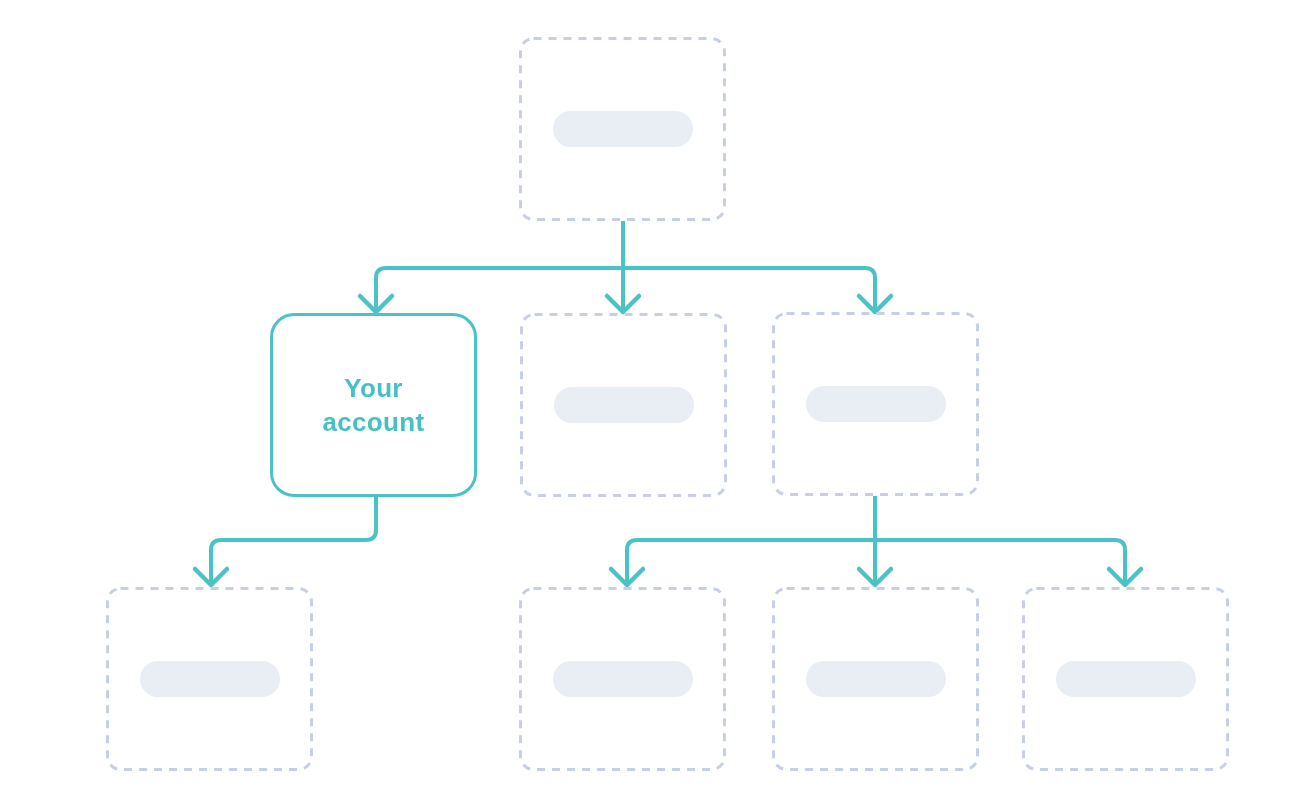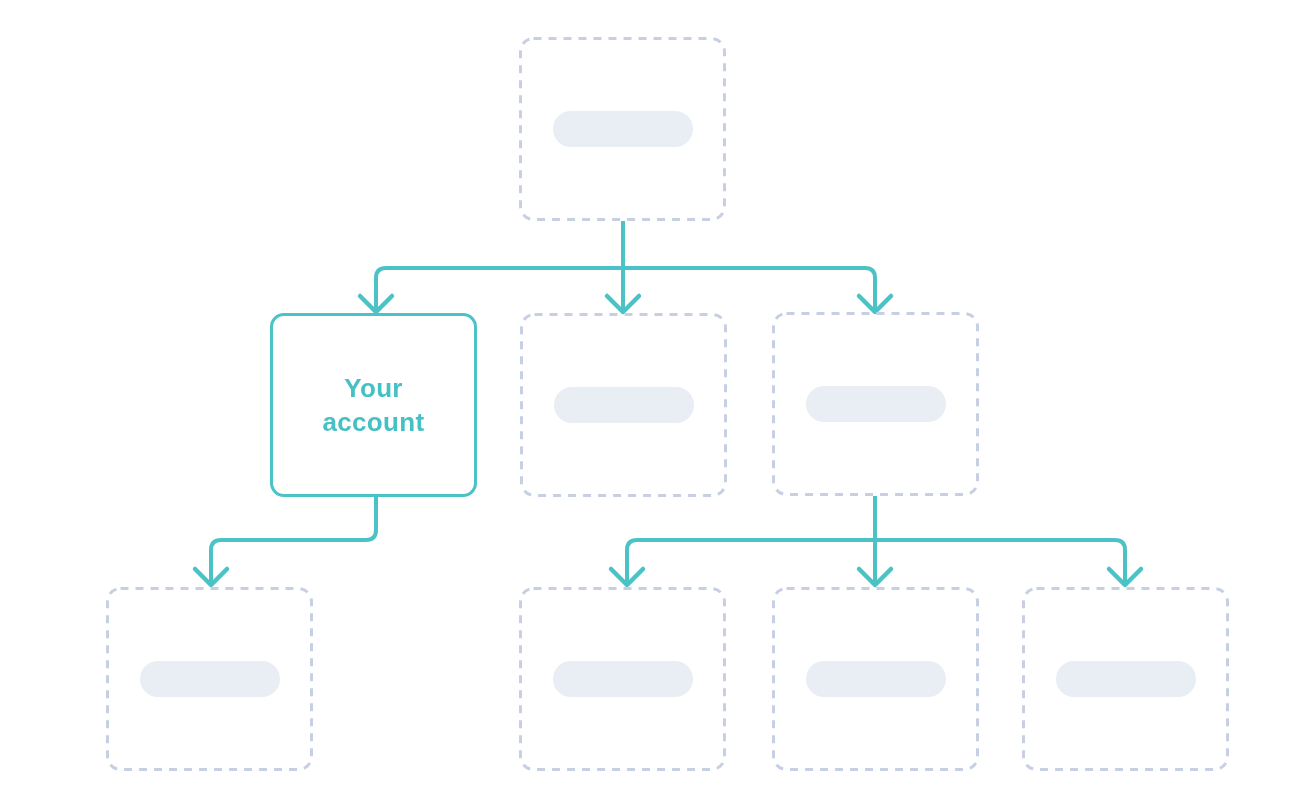--- a/index.html
+++ b/index.html
@@ -24,21 +24,21 @@
     position:absolute;left:0;top:0;width:207px;height:184px;
   }
   .pill{
     width:140px;height:36px;
     border-radius:18px;
     background:#e9edf4;
     position:relative;
   }
   .node.active{
     border:3px solid #4bc2c5;
-    border-radius:14px;
+    border-radius:24px;
     background:#ffffff;
   }
   .node .label{
     display:block;
     width:140px;
     text-align:center;
     color:#45c0c4;
     font-size:26px;
     line-height:34px;
     font-weight:bold;

